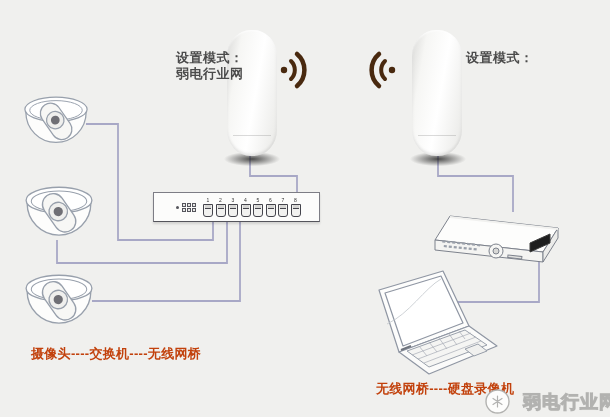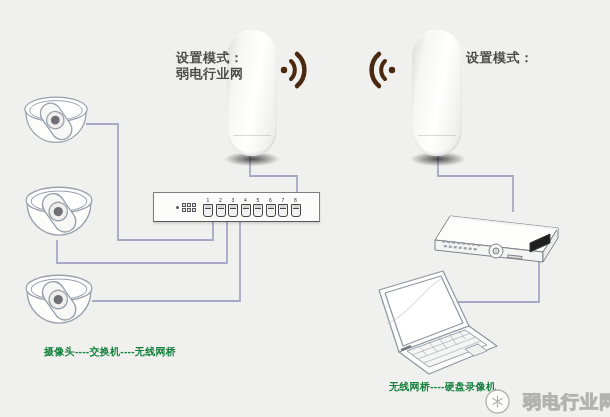--- a/index.html
+++ b/index.html
@@ -72,22 +72,22 @@
     content:""; position:absolute; left:1px; right:1px; top:0; height:3px;
     background:#d5d5d3; border-bottom:1px solid #44444c;
   }
 
   
   .dvr    { position:absolute; left:430px; top:206px; z-index:3; }
   .laptop { position:absolute; left:363px; top:266px; z-index:3; }
 
   
   .caption {
-    position:absolute; z-index:4; color:#15803d; font-size:10px;
-    font-weight:700; letter-spacing:0.3px; white-space:nowrap;margin-left:13px;
+    position:absolute; z-index:4; color:#c2410c; font-size:13px;
+    font-weight:700; letter-spacing:0.3px; white-space:nowrap;
   }
   .caption-left  { left:31px;  top:345px; }
   .caption-right { left:376px; top:380px; }
 
   
   .watermark { position:absolute; left:484px; top:388px; z-index:5; display:flex; align-items:center; gap:12px; }
   .wm-text {
     font-size:18px; font-weight:700; letter-spacing:1px; white-space:nowrap;
     color:#fbfbfa; -webkit-text-stroke:1px #b2b2b0;
     text-shadow:0 0 1px #c4c4c2;

